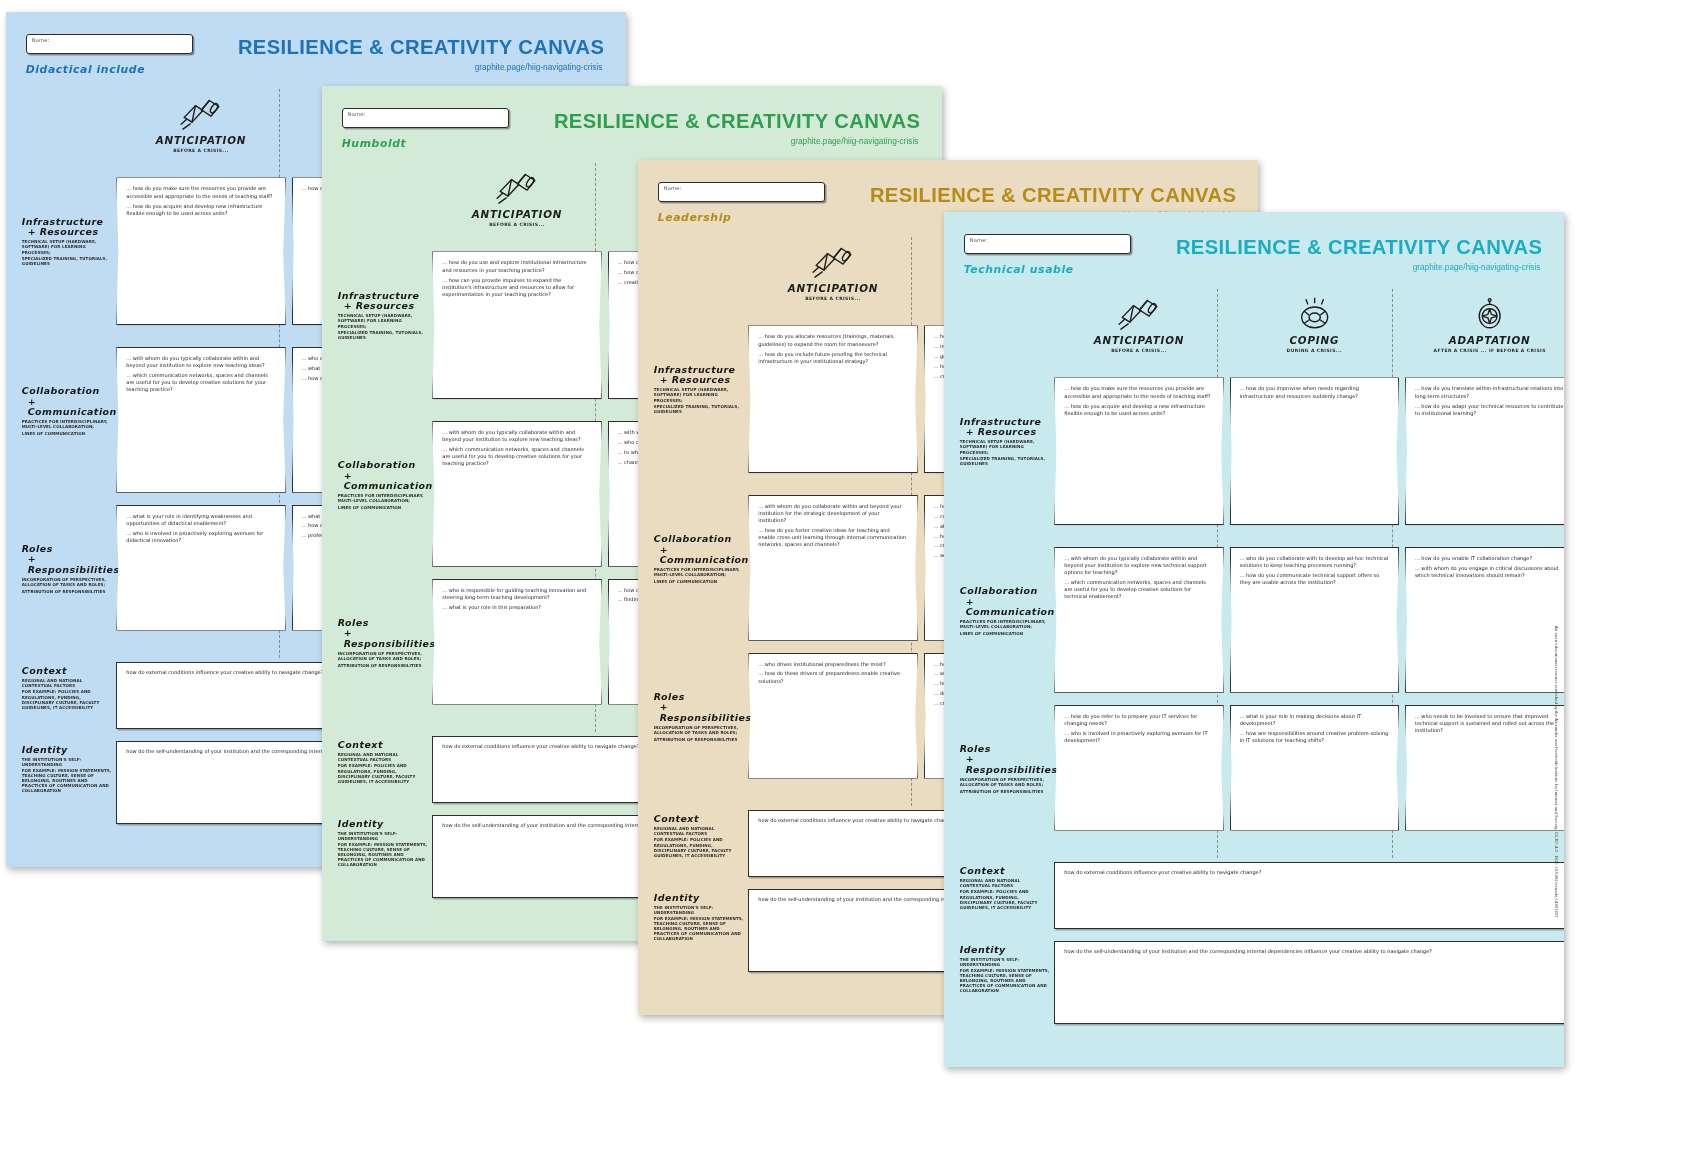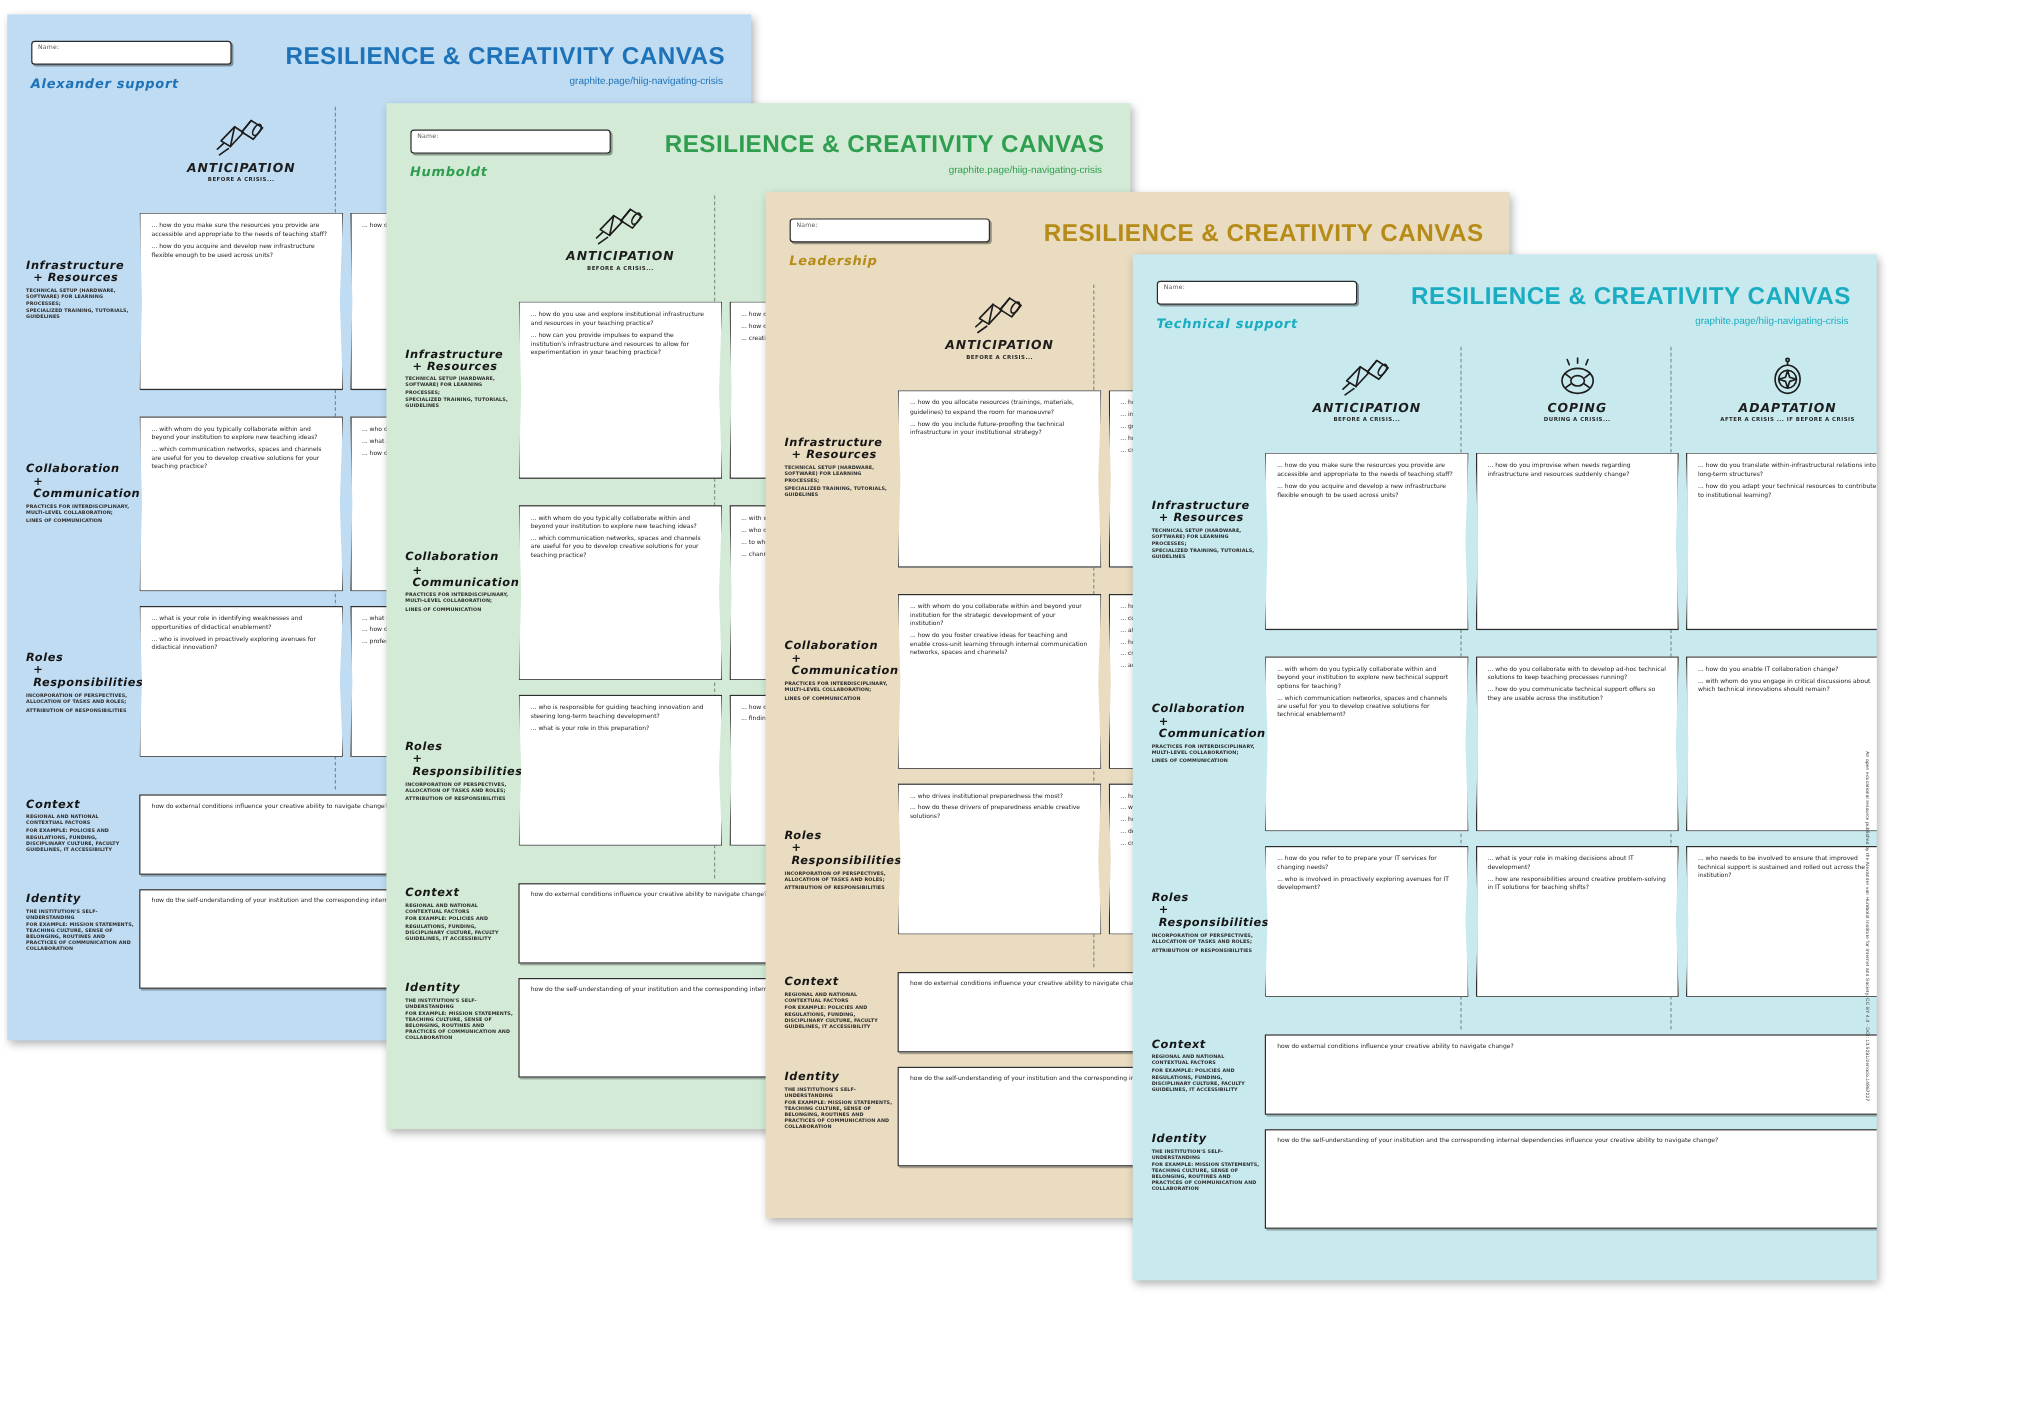--- a/index.html
+++ b/index.html
@@ -117,21 +117,21 @@
   }
 </style>
 </head>
 <body>
 
 <div id="stage">
     <div class="canvas" style="left: 6px; top: 12px; width: 620px; height: 855px; background: rgb(191, 220, 242);">
       <div class="name-field" style="left:19.7px;top:21.669999999999998px;width:165.48px;height:18.715px;">
         <span class="lbl" style="font-size:5.122px;">Name:</span>
       </div>
-      <div class="role-tag" style="left:19.7px;top:51.22px;font-size:10.834999999999999px;color:#1e72b8;">Alexander support</div>
+      <div class="role-tag" style="left:19.7px;top:51.22px;font-size:10.834999999999999px;color:#1e72b8;">Didactical include</div>
       <div class="big-title" style="right:21.669999999999998px;top:23.64px;font-size:20.1925px;color:#1e72b8;">RESILIENCE &amp; CREATIVITY CANVAS</div>
       <div class="url" style="right:23.64px;top:51.22px;font-size:8.274000000000001px;color:#1e72b8;">graphite.page/hiig-navigating-crisis</div>
       <div class="vsep" style="left:272.84499999999997px;top:76.83px;height:569.33px;"></div>
       <div class="vsep" style="left:448.175px;top:76.83px;height:569.33px;"></div>
       <div class="colhead" style="left:110.32px;top:84.71px;width:169.42px;">
           <svg class="icon" width="43.339999999999996" height="33.8052" viewBox="0 0 100 78">
     <g fill="none" stroke="#1d1d1d" stroke-width="3.2" stroke-linejoin="round" stroke-linecap="round">
       <path d="M70 8 L92 22 L74 44 L52 30 Z"></path>
       <path d="M52 30 L70 8"></path>
       <path d="M55 31 L30 58 L12 47 L38 20 Z"></path>
@@ -535,21 +535,21 @@
           <div class="inner">
           <p style="font-size:5.023499999999999px;">how do the self-understanding of your institution and the corresponding internal dependencies influence your creative ability to navigate change?</p>
         </div>
       </div>
       <div class="vcopy" style="right:4.925px;top:413.7px;font-size:3.94px;">An open educational resource published by the Alexander von Humboldt Institute for Internet and Society, CC BY 4.0 · DOI: 10.5281/zenodo.14967227</div>
     </div>
     <div class="canvas" style="left: 944px; top: 212px; width: 620px; height: 855px; background: rgb(200, 233, 238);">
       <div class="name-field" style="left:19.7px;top:21.669999999999998px;width:165.48px;height:18.715px;">
         <span class="lbl" style="font-size:5.122px;">Name:</span>
       </div>
-      <div class="role-tag" style="left:19.7px;top:51.22px;font-size:10.834999999999999px;color:#1aadc2;">Technical support</div>
+      <div class="role-tag" style="left:19.7px;top:51.22px;font-size:10.834999999999999px;color:#1aadc2;">Technical usable</div>
       <div class="big-title" style="right:21.669999999999998px;top:23.64px;font-size:20.1925px;color:#1aadc2;">RESILIENCE &amp; CREATIVITY CANVAS</div>
       <div class="url" style="right:23.64px;top:51.22px;font-size:8.274000000000001px;color:#1aadc2;">graphite.page/hiig-navigating-crisis</div>
       <div class="vsep" style="left:272.84499999999997px;top:76.83px;height:569.33px;"></div>
       <div class="vsep" style="left:448.175px;top:76.83px;height:569.33px;"></div>
       <div class="colhead" style="left:110.32px;top:84.71px;width:169.42px;">
           <svg class="icon" width="43.339999999999996" height="33.8052" viewBox="0 0 100 78">
     <g fill="none" stroke="#1d1d1d" stroke-width="3.2" stroke-linejoin="round" stroke-linecap="round">
       <path d="M70 8 L92 22 L74 44 L52 30 Z"></path>
       <path d="M52 30 L70 8"></path>
       <path d="M55 31 L30 58 L12 47 L38 20 Z"></path>

